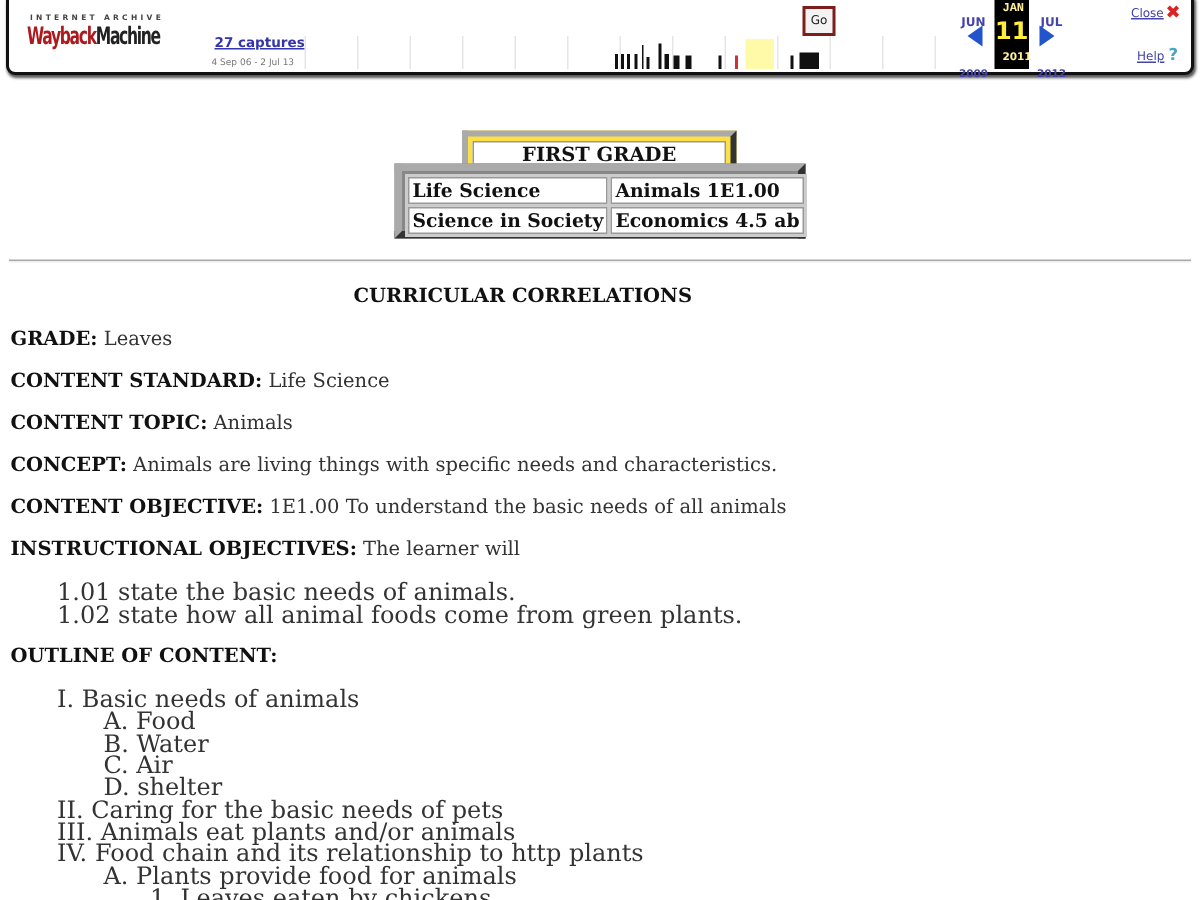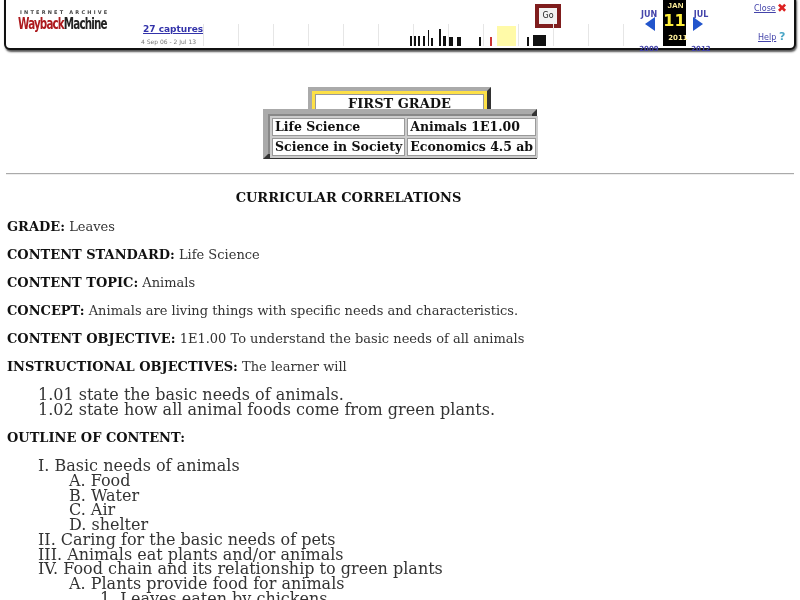--- a/index.html
+++ b/index.html
@@ -7,30 +7,30 @@
   
   .wb { position:absolute; left:0; top:0; width:800px; height:50px; }
   .wb-box { position:absolute; left:4px; top:-6px; width:788px; height:52px; border:2px solid #111; border-radius:6px; background:#fff; box-shadow:1px 2px 2px #555; }
   .wb-logo-top { position:absolute; left:20px; top:9px; font-family:"DejaVu Sans", sans-serif; font-size:5px; letter-spacing:2.2px; color:#444; font-weight:bold; }
   .wb-logo { position:absolute; left:18px; top:15px; font-family:"DejaVu Sans Condensed","DejaVu Sans", sans-serif; font-size:16px; font-weight:bold; letter-spacing:-1.2px; line-height:18px; transform:scaleX(0.72); transform-origin:left; }
   .wb-logo .w { color:#ad1a1e; }
   .wb-logo .m { color:#222; }
   .captures { position:absolute; left:143px; top:24px; font-family:"DejaVu Sans", sans-serif; font-size:9px; color:#33a; text-decoration:underline; font-weight:bold; }
   .range { position:absolute; left:141px; top:38px; font-family:"DejaVu Sans", sans-serif; font-size:6px; color:#777; }
   .url { position:absolute; left:218px; top:5px; width:312px; height:13px; border:1px solid #999; border-top-color:#555; font-family:"DejaVu Sans", sans-serif; font-size:7.5px; line-height:13px; padding-left:2px; color:#333; box-sizing:border-box; background:#fff; }
-  .go { position:absolute; left:535px; top:4px; width:18px; height:16px; border:4px solid #7f1d1d; background:#f3f3f3; font-family:"DejaVu Sans", sans-serif; font-size:8px; line-height:16px; text-align:center; color:#222; }
+  .go { position:absolute; left:535px; top:4px; width:18px; height:16px; border:2px solid #7f1d1d; background:#f3f3f3; font-family:"DejaVu Sans", sans-serif; font-size:8px; line-height:16px; text-align:center; color:#222; }
   .spark { position:absolute; left:203px; top:24px; width:420px; height:22px; }
   .spark .tick { position:absolute; top:0; width:1px; height:22px; background:#e6e6e6; }
   .spark .bar { position:absolute; bottom:0; background:#111; }
   .spark .hl { position:absolute; top:2px; height:20px; background:#fffaa8; }
   .cal { position:absolute; top:0; font-family:"DejaVu Sans", sans-serif; font-weight:bold; text-align:center; }
   .cal-month { font-size:8px; color:#44a; }
   .cal-year { font-size:7px; color:#44a;margin-top:48px; }
   .cal-cur { position:absolute; left:663px; top:-2px; width:23px; height:48px; background:#000; }
-  .cal-cur .m { position:absolute; top:3px; width:25px; text-align:center; font-size:8px; color:#ffef9a; font-weight:bold; font-family:Liberation Sans, sans-serif; }
+  .cal-cur .m { position:absolute; top:3px; width:25px; text-align:center; font-size:8px; color:#ffef9a; font-weight:bold; font-family:Liberation Mono, monospace; }
   .cal-cur .d { position:absolute; top:13px; width:23px; text-align:center; font-size:16px; color:#ffef3a; font-weight:bold; font-family:"DejaVu Sans",sans-serif; }
   .cal-cur .y { position:absolute; top:36px; width:30px; text-align:center; font-size:7px; color:#ffef9a; font-weight:bold; font-family:"DejaVu Sans",sans-serif; }
   .arrow-l { position:absolute; left:645px; top:17px; width:0; height:0; border-top:7px solid transparent; border-bottom:7px solid transparent; border-right:10px solid #2255cc; }
   .arrow-r { position:absolute; left:693px; top:17px; width:0; height:0; border-top:7px solid transparent; border-bottom:7px solid transparent; border-left:10px solid #2255cc; }
   .close { position:absolute; left:754px; top:4px; font-family:"DejaVu Sans", sans-serif; font-size:8px; color:#44a; text-decoration:underline;text-align:right; }
   .close-x { position:absolute; left:777px; top:1px; font-family:"DejaVu Sans", sans-serif; font-size:12px; font-weight:bold; color:#d22; }
   .help { position:absolute; left:758px; top:33px; font-family:"DejaVu Sans", sans-serif; font-size:8px; color:#44a; text-decoration:underline; }
   .help-q { position:absolute; left:779px; top:30px; font-family:"DejaVu Sans", sans-serif; font-size:11px; font-weight:bold; color:#4aa6c6; }
 
   
@@ -142,15 +142,15 @@
 
 <div class="field" style="top:430px"><b>OUTLINE OF CONTENT:</b></div>
 
 <div class="line" style="left:38px;top:458px">I. Basic needs of animals</div>
 <div class="line" style="left:69px;top:473px">A. Food</div>
 <div class="line" style="left:69px;top:488px">B. Water</div>
 <div class="line" style="left:69px;top:502px">C. Air</div>
 <div class="line" style="left:69px;top:517px">D. shelter</div>
 <div class="line" style="left:38px;top:532px">II. Caring for the basic needs of pets</div>
 <div class="line" style="left:38px;top:547px">III. Animals eat plants and/or animals</div>
-<div class="line" style="left:38px;top:561px">IV. Food chain and its relationship to green plants</div>
+<div class="line" style="left:38px;top:561px">IV. Food chain and its relationship to http plants</div>
 <div class="line" style="left:69px;top:576px">A. Plants provide food for animals</div>
 <div class="line" style="left:100px;top:591px">1. Leaves eaten by chickens</div>
 
 </body></html>

